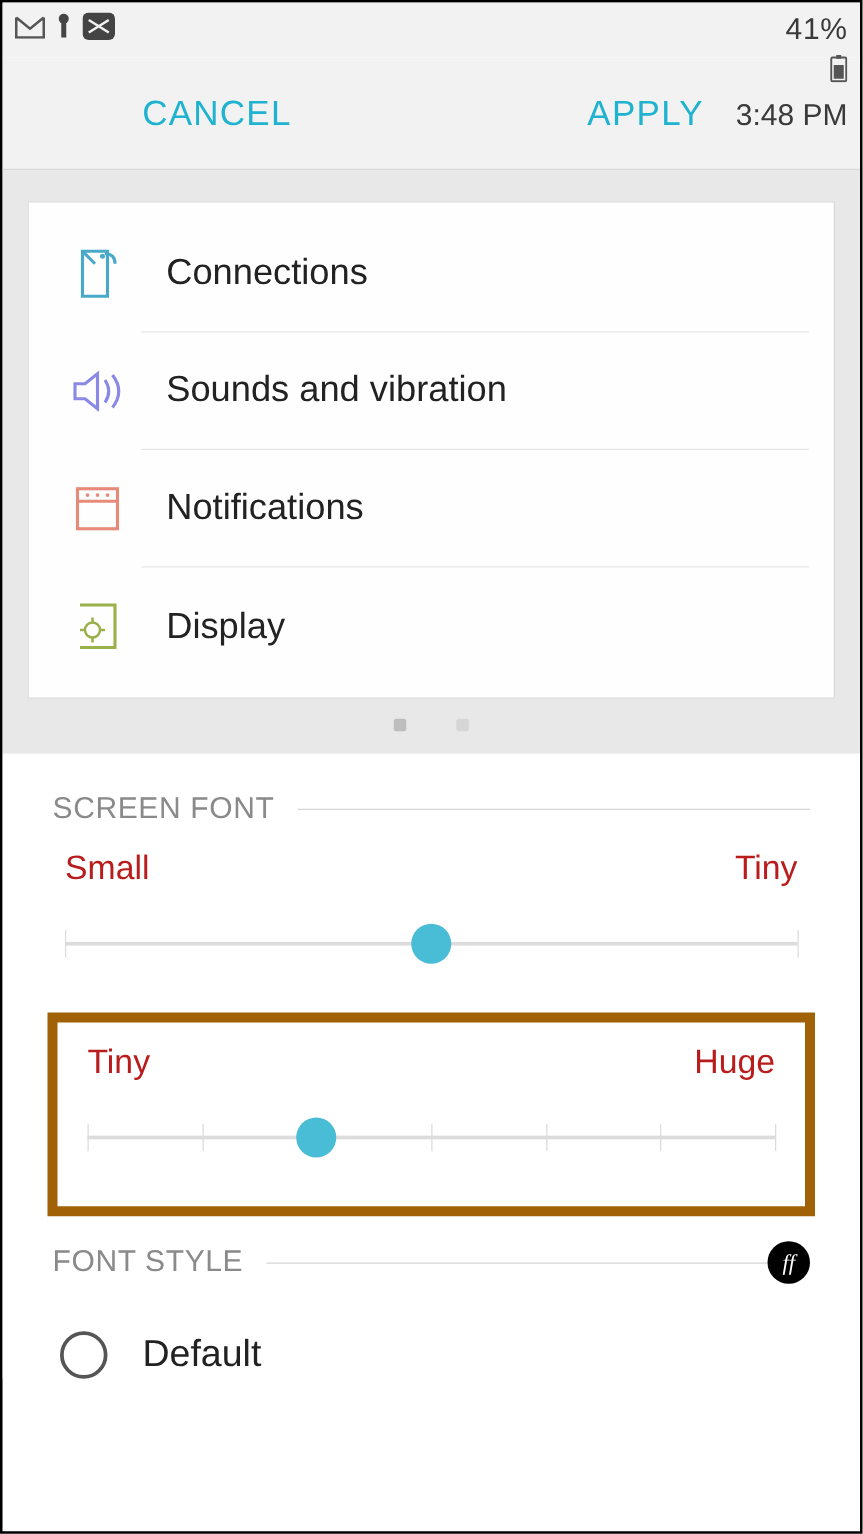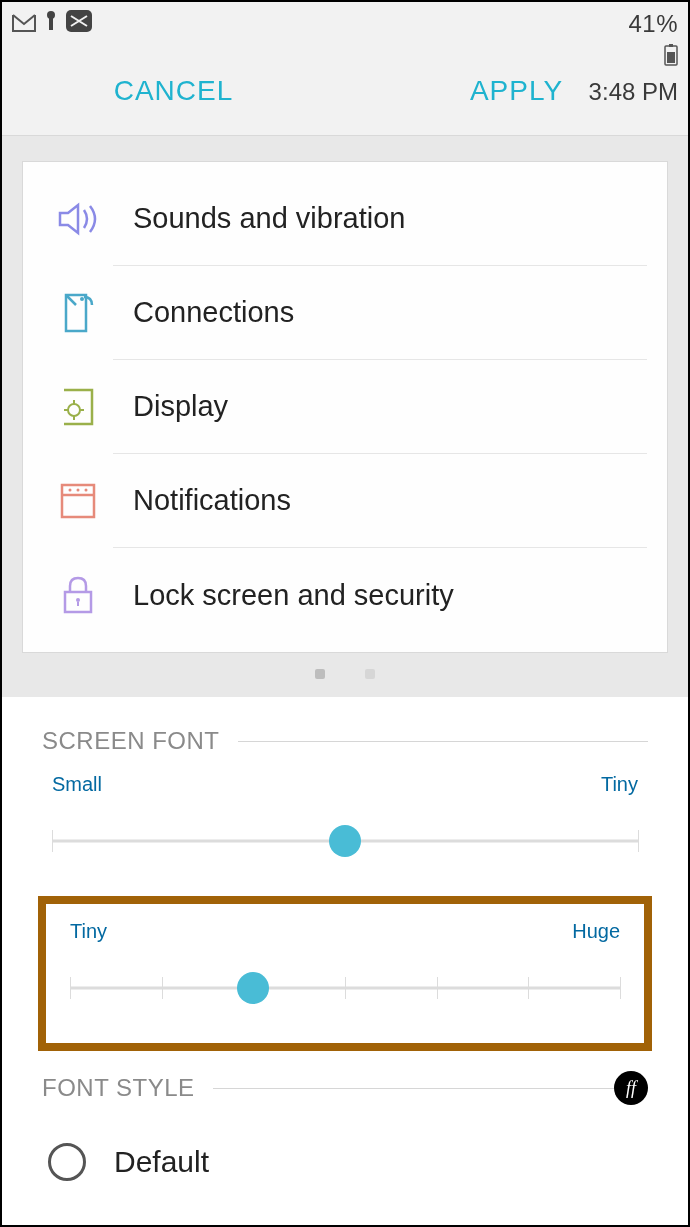--- a/index.html
+++ b/index.html
@@ -29,21 +29,21 @@
   .pager-dot { width: 10px; height: 10px; border-radius: 2px; background: #bdbdbd; }
   .pager-dot.inactive { background: #d6d6d6; }
 
   
   .settings { background: #fff; padding: 30px 40px 0 40px; }
   .section-header { display: flex; align-items: center; margin-bottom: 18px; }
   .section-title { font-size: 24px; color: #8a8a8a; letter-spacing: 0.5px; white-space: nowrap; margin-right: 18px; }
   .section-line { flex: 1; height: 1px; background: #d6d6d6; }
 
   .slider-group { padding: 0 10px 40px 10px; }
-  .slider-labels { display: flex; justify-content: space-between; font-size: 20px; color: #0369a1; margin-bottom: 30px; }
+  .slider-labels { display: flex; justify-content: space-between; font-size: 27px; color: #b91c1c; margin-bottom: 30px; }
   .slider { position: relative; height: 30px; display:flex; align-items:center; }
   .track { position: absolute; left: 0; right: 0; height: 3px; background: #dcdcdc; top: 50%; transform: translateY(-50%); }
   .tick { position: absolute; width: 1px; height: 22px; background: #dcdcdc; top: 50%; transform: translateY(-50%); }
   .thumb { position: absolute; width: 32px; height: 32px; background: #49bcd6; border-radius: 50%; top: 50%; transform: translate(-50%, -50%); }
 
   .highlight-box { border: 8px solid #a16207; margin: 0 -4px 20px -4px; padding: 16px 14px 30px 14px; }
 
   .font-style-row { display:flex; align-items:center; padding: 20px 0 0 0; gap: 28px; }
   .radio-outer { width: 38px; height: 38px; border: 3px solid #555; border-radius: 50%; flex-shrink:0; margin-left: 6px; }
   .font-style-label { font-size: 30px; color: #222; }
@@ -98,82 +98,71 @@
   </div>
 </div>
 
 <div class="action-bar">
   <div class="action-btn">CANCEL</div>
   <div class="action-btn">APPLY</div>
 </div>
 
 <div class="preview-wrap">
   <div class="preview-card">
-
-    <div class="preview-row">
-      <div class="preview-icon">
-        <svg width="44" height="38" viewBox="0 0 44 38">
-            <path d="M4 13 H12 L22 5 V33 L12 25 H4 Z" fill="none" stroke="#8a8ae6" stroke-width="2.5"></path>
-            <path d="M28 10 Q34 19 28 28" fill="none" stroke="#8a8ae6" stroke-width="2.5"></path>
-            <path d="M34 6 Q44 19 34 32" fill="none" stroke="#8a8ae6" stroke-width="2.5"></path>
-          </svg>
-      </div>
-      <div class="preview-label">Sounds and vibration</div>
-    </div>
 
     <div class="preview-row">
       <div class="preview-icon">
         <svg width="40" height="44" viewBox="0 0 40 44">
             <path d="M8 4 H28 V40 H8 Z" fill="none" stroke="#4aa8c9" stroke-width="2.5"></path>
             <path d="M8 4 L18 14" fill="none" stroke="#4aa8c9" stroke-width="2.5"></path>
             <path d="M26 6 Q34 6 34 14" fill="none" stroke="#4aa8c9" stroke-width="2.5"></path>
             <circle cx="24" cy="8" r="2" fill="#4aa8c9"></circle>
           </svg>
       </div>
       <div class="preview-label">Connections</div>
+    </div>
+
+    <div class="preview-row">
+      <div class="preview-icon">
+        <svg width="44" height="38" viewBox="0 0 44 38">
+            <path d="M4 13 H12 L22 5 V33 L12 25 H4 Z" fill="none" stroke="#8a8ae6" stroke-width="2.5"></path>
+            <path d="M28 10 Q34 19 28 28" fill="none" stroke="#8a8ae6" stroke-width="2.5"></path>
+            <path d="M34 6 Q44 19 34 32" fill="none" stroke="#8a8ae6" stroke-width="2.5"></path>
+          </svg>
+      </div>
+      <div class="preview-label">Sounds and vibration</div>
+    </div>
+
+    <div class="preview-row">
+      <div class="preview-icon">
+        <svg width="40" height="40" viewBox="0 0 40 40">
+            <rect x="4" y="4" width="32" height="32" fill="none" stroke="#e68a7a" stroke-width="2.5"></rect>
+            <line x1="4" y1="14" x2="36" y2="14" stroke="#e68a7a" stroke-width="2.5"></line>
+            <circle cx="12" cy="9" r="1.5" fill="#e68a7a"></circle>
+            <circle cx="20" cy="9" r="1.5" fill="#e68a7a"></circle>
+            <circle cx="28" cy="9" r="1.5" fill="#e68a7a"></circle>
+          </svg>
+      </div>
+      <div class="preview-label">Notifications</div>
     </div>
 
     <div class="preview-row">
       <div class="preview-icon">
         <svg width="40" height="42" viewBox="0 0 40 42">
             <path d="M6 4 H34 V38 H6" fill="none" stroke="#9ab04a" stroke-width="2.5"></path>
             <circle cx="16" cy="24" r="6" fill="none" stroke="#9ab04a" stroke-width="2"></circle>
             <line x1="16" y1="14" x2="16" y2="18" stroke="#9ab04a" stroke-width="2"></line>
             <line x1="16" y1="30" x2="16" y2="34" stroke="#9ab04a" stroke-width="2"></line>
             <line x1="6" y1="24" x2="10" y2="24" stroke="#9ab04a" stroke-width="2"></line>
             <line x1="22" y1="24" x2="26" y2="24" stroke="#9ab04a" stroke-width="2"></line>
           </svg>
       </div>
       <div class="preview-label">Display</div>
     </div>
 
-    <div class="preview-row">
-      <div class="preview-icon">
-        <svg width="40" height="40" viewBox="0 0 40 40">
-            <rect x="4" y="4" width="32" height="32" fill="none" stroke="#e68a7a" stroke-width="2.5"></rect>
-            <line x1="4" y1="14" x2="36" y2="14" stroke="#e68a7a" stroke-width="2.5"></line>
-            <circle cx="12" cy="9" r="1.5" fill="#e68a7a"></circle>
-            <circle cx="20" cy="9" r="1.5" fill="#e68a7a"></circle>
-            <circle cx="28" cy="9" r="1.5" fill="#e68a7a"></circle>
-          </svg>
-      </div>
-      <div class="preview-label">Notifications</div>
-    </div>
-
-    <div class="preview-row">
-      <div class="preview-icon">
-        <svg width="38" height="42" viewBox="0 0 38 42">
-            <rect x="6" y="18" width="26" height="20" fill="none" stroke="#b49ae6" stroke-width="2.5"></rect>
-            <path d="M11 18 V12 Q11 4 19 4 Q27 4 27 12 V18" fill="none" stroke="#b49ae6" stroke-width="2.5"></path>
-            <circle cx="19" cy="26" r="2" fill="#b49ae6"></circle>
-            <line x1="19" y1="28" x2="19" y2="32" stroke="#b49ae6" stroke-width="2"></line>
-          </svg>
-      </div>
-      <div class="preview-label">Lock screen and security</div>
-    </div>
 
   </div>
   <div class="pager">
     <div class="pager-dot"></div>
     <div class="pager-dot inactive"></div>
   </div>
 </div>
 
 <div class="settings">
 

